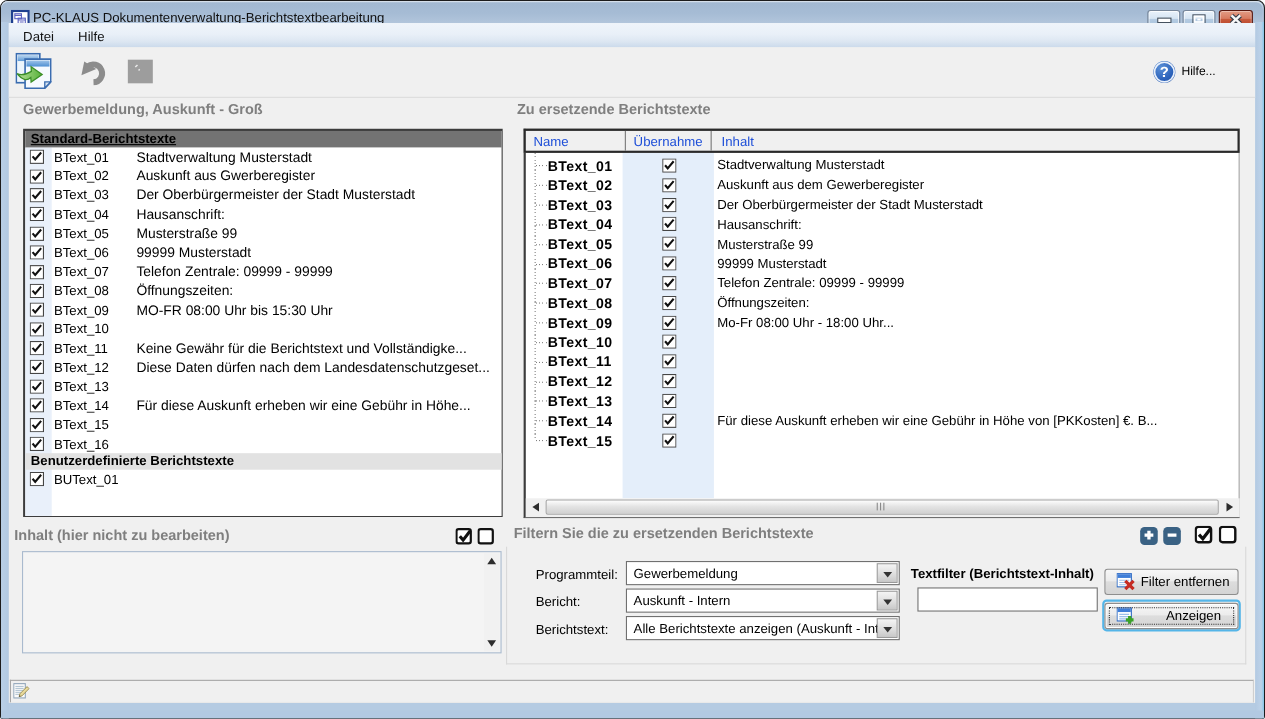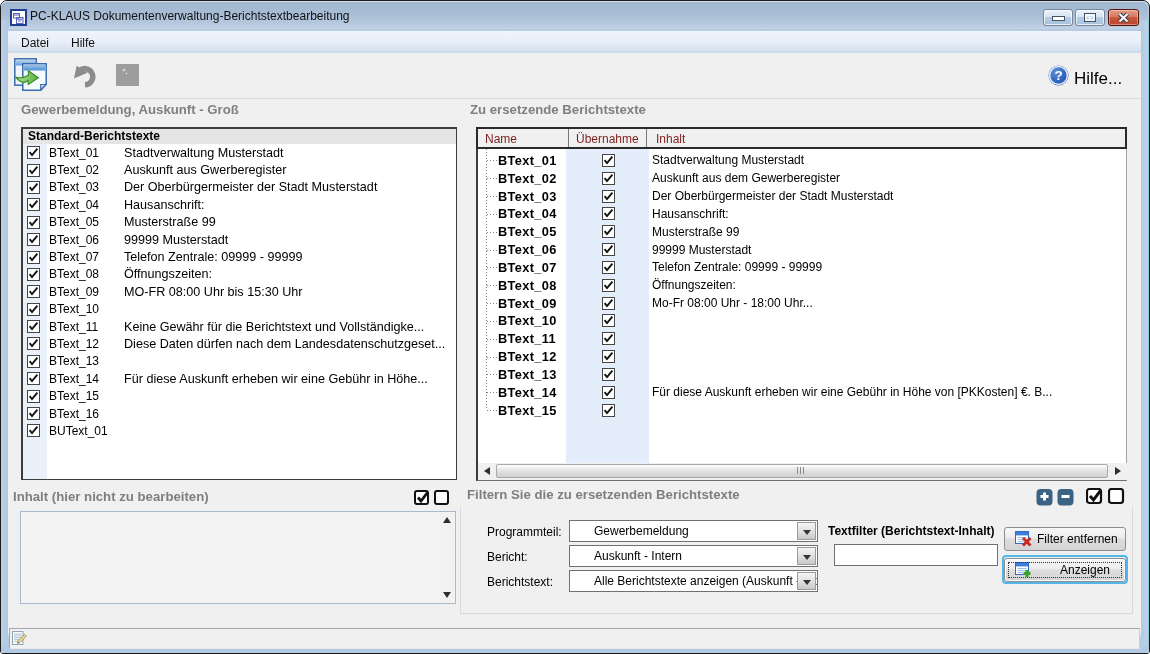--- a/index.html
+++ b/index.html
@@ -5,21 +5,21 @@
 html,body {width:1150px; height:654px; background:#fff; font-family:"Liberation Sans",sans-serif; overflow:hidden;}
 .abs {position:absolute;}
 #win {position:absolute; left:0; top:0; width:1150px; height:654px;
   background:#b5cbe2; border:1px solid #1c1c1c; border-radius:7px 7px 3px 3px;}
 #titlegrad {position:absolute; left:1px; top:1px; width:1147px; height:28px;
   background:linear-gradient(180deg,#a2b8d1 0%,#a6bcd5 40%,#b3c6dc 75%,#c3d2e5 100%);
   border-radius:6px 6px 0 0; box-shadow:inset 0 1px 0 rgba(255,255,255,.55);}
 #frameR {position:absolute; right:1px; top:20px; width:8px; bottom:1px; background:linear-gradient(90deg,#b2c9e2,#bdd2e8 70%,#8ecaea 95%,#7cc4ec);}
 #frameL {position:absolute; left:1px; top:20px; width:7px; bottom:1px; background:linear-gradient(90deg,#b9cfe6,#b2c9e2);}
 #frameB {position:absolute; left:1px; right:1px; bottom:1px; height:7px; background:#b2c9e2;}
-#client {position:absolute; left:8px; top:31px; width:1133px; height:618px; background:#f0f0f0;border-radius:17px;}
+#client {position:absolute; left:8px; top:21px; width:1133px; height:618px; background:#f0f0f0;}
 
 
 #winicon {position:absolute; left:10px; top:9px; width:17px; height:17px; background:#fff; border:2px solid #1e3f8f;}
 #title {position:absolute; left:30px; top:9px; font-size:12px; color:#101010; white-space:nowrap;}
 .capbtn {position:absolute; top:9px; height:17px; border-radius:3px;}
 #btnmin {left:1043px; width:30px; background:linear-gradient(180deg,#e9f2fb 0%,#d6e5f3 45%,#b4cbe2 50%,#a9c2dc 100%); border:1px solid #76869a; box-shadow:inset 0 0 0 1px rgba(255,255,255,.75);}
 #btnmax {left:1075px; width:30px; background:linear-gradient(180deg,#e9f2fb 0%,#d6e5f3 45%,#b4cbe2 50%,#a9c2dc 100%); border:1px solid #76869a; box-shadow:inset 0 0 0 1px rgba(255,255,255,.75);}
 #btncls {left:1108px; width:31px; background:linear-gradient(180deg,#e29c85 0%,#d87b60 45%,#c75a3b 50%,#bd4930 85%,#c2553e 100%); border:1px solid #57150c; box-shadow:inset 0 0 0 1px rgba(255,255,255,.35); border-radius:3px;}
 
 
@@ -28,31 +28,31 @@
 .menuitem {position:absolute; top:5px; font-size:12px; color:#111;}
 #toolbar {position:absolute; left:0; top:22px; width:1133px; height:46px; background:#f0f0f0; border-bottom:1px solid #dcdcdc;}
 
 
 .seclabel {position:absolute; font-size:13.2px; font-weight:bold; color:#7f7f7f; white-space:nowrap;}
 
 
 #lbox {position:absolute; left:13px; top:96px; width:436px; height:353px; background:#fff;
   border:1px solid #3c3c3c; border-left-width:2px; border-top-width:2px;}
 #lgutter {position:absolute; left:0; top:15px; bottom:0; width:24px; background:#e9f0fa;}
-.lhead {position:relative; height:15px; background:#e5e5e5; font-weight:bold; font-size:12px; color:#000; padding-left:5px; line-height:14px;}
+.lhead {position:relative; height:15px; background:#737373; font-weight:bold; font-size:12px; color:#000; padding-left:5px; line-height:14px;text-decoration:underline;}
 .lhead2 {position:relative; height:15px; background:#e2e2e2; font-weight:bold; font-size:12px; color:#000; padding-left:5px; line-height:14px;}
 .lrow {position:relative; height:17.4px; display:flex; align-items:center; font-size:12px; color:#000;}
 .lrow .cb {margin-left:4px; width:13px; height:13px; display:inline-flex;}
 .lname {margin-left:9px; width:75px;}
 .ltxt {margin-left:0px; white-space:nowrap; font-size:12.6px;}
 
 
 #rbox {position:absolute; left:468px; top:96px; width:651px; height:354px; background:#fff; border:1px solid #3c3c3c; border-left-width:2px; border-top-width:2px; border-right-color:#a2a2a2; border-bottom-color:#6e6e6e;}
 #rhead {position:absolute; left:-2px; top:-2px; width:651px; height:22px; background:#f0f0f0; border:2px solid #2a2a2a;}
-.rheadcell {position:absolute; top:3px; font-size:12px; color:#7f1d1d;}
+.rheadcell {position:absolute; top:3px; font-size:12px; color:#1d4ed8;}
 #rbluecol {position:absolute; left:88px; top:20px; width:83px; height:314px; background:#e4eefa;}
 #vtree {position:absolute; left:8px; top:20px; width:1px; height:261px; background:repeating-linear-gradient(180deg,#808080 0 1px,transparent 1px 3px);}
 .rrow {position:relative; height:17.83px; display:flex; align-items:center; font-size:12px; color:#000;}
 .stub {position:absolute; left:9px; top:50%; width:11px; height:1px; background:repeating-linear-gradient(90deg,#808080 0 1px,transparent 1px 3px);}
 .rname {margin-left:20px; font-weight:bold; width:104px; font-size:12.8px; letter-spacing:0.35px;}
 .rcb {width:13px; height:13px; display:inline-flex;}
 .rtxt {margin-left:37px; white-space:nowrap;}
 
 
 #rhscroll {position:absolute; left:0px; bottom:0px; height:17px; width:649px; background:#f0f0f0;}
@@ -61,21 +61,21 @@
 .tri-l {position:absolute; left:6px; top:4px; width:0; height:0; border-top:4.5px solid transparent; border-bottom:4.5px solid transparent; border-right:6px solid #2d2d2d;}
 .tri-r {position:absolute; right:6px; top:4px; width:0; height:0; border-top:4.5px solid transparent; border-bottom:4.5px solid transparent; border-left:6px solid #2d2d2d;}
 
 
 #inhaltbox {position:absolute; left:12px; top:480px; width:436px; height:93px; background:#f4f4f4; border:1px solid #a9bace;}
 #ivsb {position:absolute; right:1px; top:1px; width:14px; bottom:1px; background:#f1f1f1;}
 
 
 #fpanel {position:absolute; left:452px; top:476px; width:673px; height:107px; border:1px solid #d9d9d9; border-top:none;}
 .flabel {position:absolute; font-size:12px; color:#000; white-space:nowrap;}
-.combo {position:absolute; left:561px; width:249px; height:22px; background:#fff; border:1px solid #707070; font-size:12px; color:#000; line-height:20px; padding-left:24px; white-space:nowrap; overflow:hidden;}
+.combo {position:absolute; left:561px; width:249px; height:22px; background:#fff; border:1px solid #707070; font-size:12px; color:#000; line-height:20px; padding-left:6px; white-space:nowrap; overflow:hidden;}
 .cbtn {position:absolute; right:1px; top:1px; width:19px; height:18px; background:linear-gradient(180deg,#f4f4f4,#dcdcdc 60%,#c8c8c8); border:1px solid #9a9a9a;}
 .cbtn:after {content:""; position:absolute; left:5px; top:7px; border-left:4px solid transparent; border-right:4px solid transparent; border-top:5px solid #333;}
 #tfinput {position:absolute; left:826px; top:513px; width:164px; height:22px; background:#fff; border:1px solid #707070;}
 .pushbtn {position:absolute; left:996px; width:122px; height:24px; background:linear-gradient(180deg,#f7f7f7,#ececec 45%,#dddddd 50%,#d4d4d4); border:1px solid #8e8e8e; border-radius:3px; font-size:12px; color:#000; display:flex; align-items:center;}
 #anzring {position:absolute; left:994px; top:524px; width:126px; height:29px; border:2px solid #54b5e8; border-radius:4px; background:transparent;}
 
 
 #statusbar {position:absolute; left:1px; top:597px; width:1131px; height:21px; background:#f0f0f0; border:1px solid #a6a6a6; border-bottom-color:#e8e8e8; border-right-color:#cfcfcf;}
 #statustxt {position:absolute; left:19px; top:1px; font-size:14px; color:#000;margin-top:40px;}
 
@@ -150,21 +150,21 @@
           <radialGradient id="hg" cx="0.35" cy="0.3" r="0.9">
             <stop offset="0" stop-color="#5a8fd6"></stop>
             <stop offset="0.6" stop-color="#2d63bb"></stop>
             <stop offset="1" stop-color="#1c4fa3"></stop>
           </radialGradient>
         </defs>
       <circle cx="10.5" cy="10.5" r="10" fill="url(#hg)"></circle>
       <circle cx="10.5" cy="10.5" r="8.9" fill="none" stroke="#e9f0fa" stroke-width="1.5"></circle>
       <text x="10.5" y="15" font-size="13.5" font-weight="bold" fill="#fff" text-anchor="middle" font-family="Liberation Sans">?</text>
     </svg>
-    <span style="position:absolute; left:1066px; top:16px; font-size:17px;">Hilfe...</span>
+    <span style="position:absolute; left:1066px; top:16px; font-size:11px;">Hilfe...</span>
   </div>
 
   <span class="seclabel" style="left:13px; top:71px;">Gewerbemeldung, Auskunft - Groß</span>
   <span class="seclabel" style="left:462px; top:71px;">Zu ersetzende Berichtstexte</span>
 
   <div id="lbox">
     <div id="lgutter"></div>
     <div class="lhead">Standard-Berichtstexte</div>
 <div class="lrow">
         <span class="cb">
@@ -318,20 +318,21 @@
 <div class="lrow">
         <span class="cb">
           <svg width="13" height="13" viewBox="0 0 13 13">
             <rect x="0.5" y="0.5" width="12" height="12" fill="#fff" stroke="#454545"></rect>
             <path d="M2.6 6.2 L5 9 L10.4 2.6" stroke="#111" stroke-width="1.9" fill="none"></path>
           </svg>
         </span>
         <span class="lname">BText_16</span>
         <span class="ltxt"></span>
       </div>
+    <div class="lhead2">Benutzerdefinierte Berichtstexte</div>
     <div class="lrow">
         <span class="cb">
           <svg width="13" height="13" viewBox="0 0 13 13">
             <rect x="0.5" y="0.5" width="12" height="12" fill="#fff" stroke="#454545"></rect>
             <path d="M2.6 6.2 L5 9 L10.4 2.6" stroke="#111" stroke-width="1.9" fill="none"></path>
           </svg>
         </span>
         <span class="lname" style="width:72px">BUText_01</span>
       </div>
   </div>

